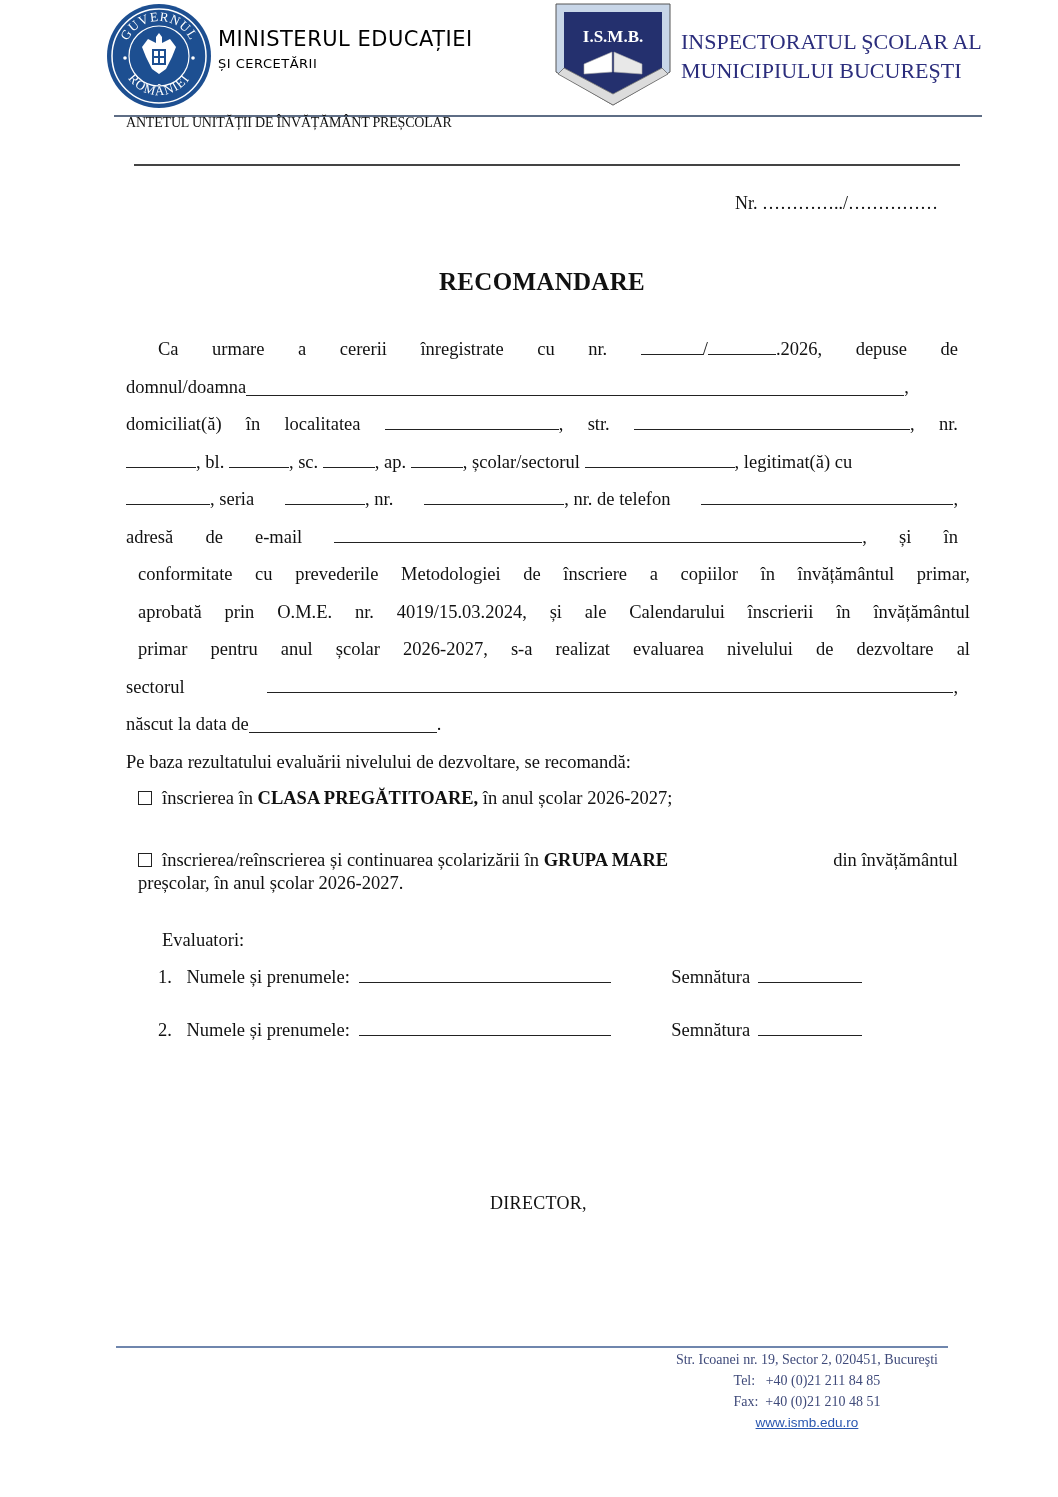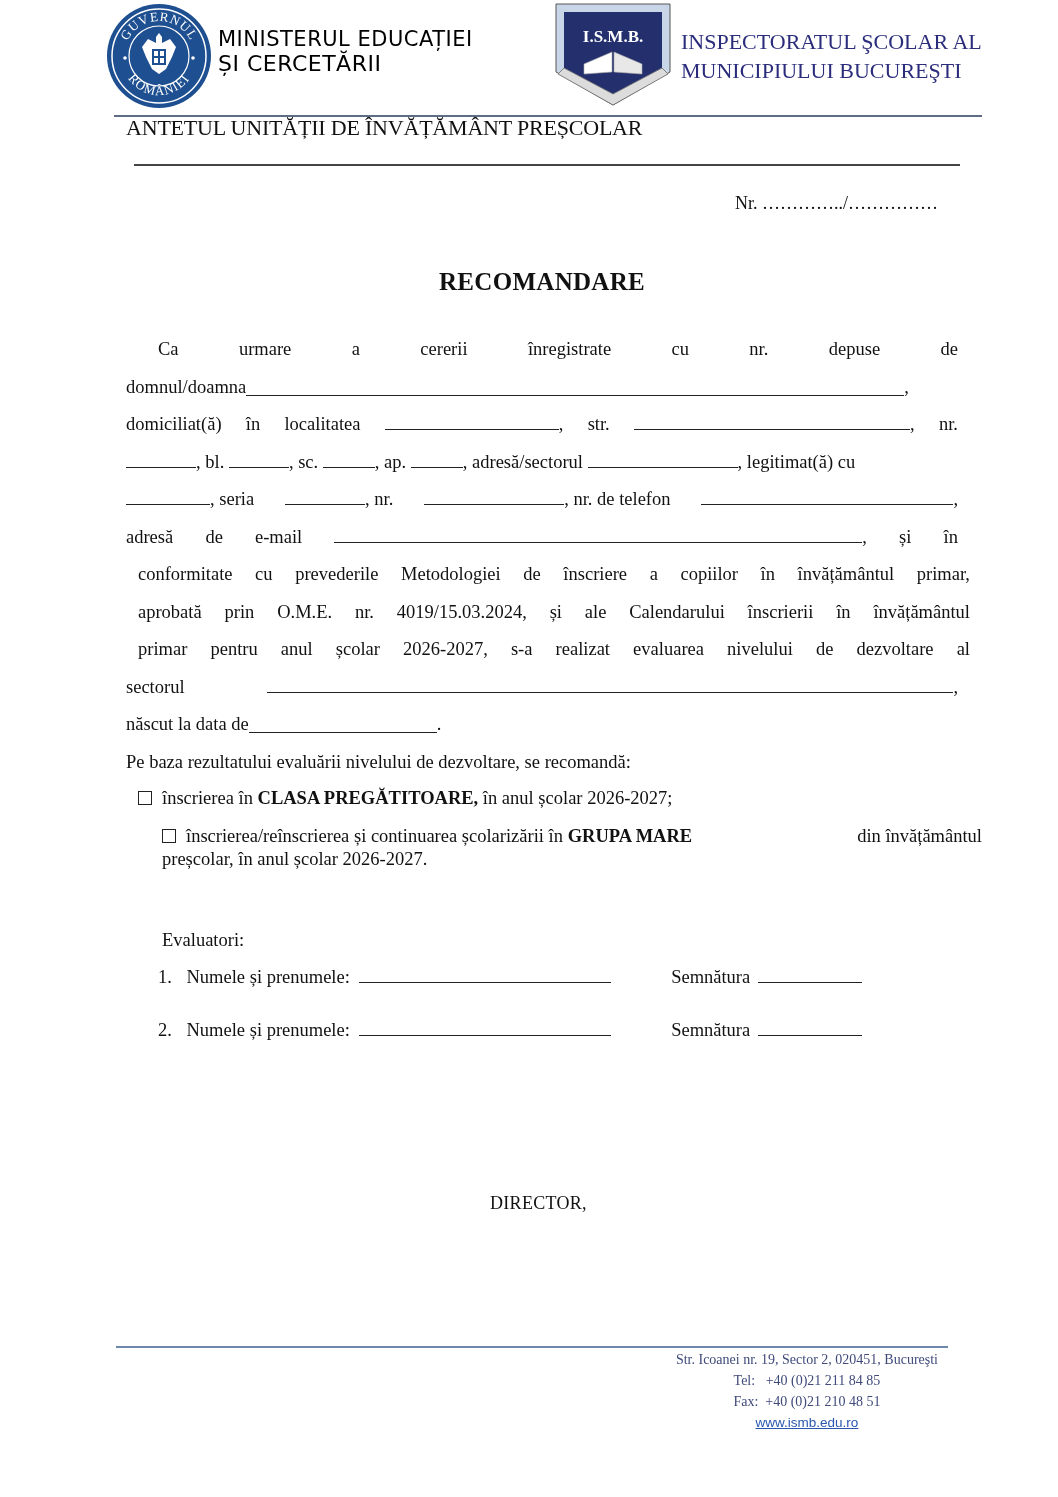--- a/index.html
+++ b/index.html
@@ -2,26 +2,26 @@
 <html><head>
 <meta charset="utf-8">
 <style>
   html, body { margin:0; padding:0; background:#ffffff; }
   body { width:1058px; height:1497px; position:relative; overflow:hidden;
          font-family:"Liberation Serif", "DejaVu Serif", serif; color:#111; }
   .abs { position:absolute; }
   .gov-logo { left:106px; top:3px; width:106px; height:106px; }
   .ministry { left:218px; top:26px; color:#000000; font-family:"DejaVu Sans", sans-serif; }
   .ministry .l1 { font-size:21px; letter-spacing:0.5px; line-height:26px; white-space:nowrap; }
-  .ministry .l2 { font-size:22px; letter-spacing:0.5px; line-height:24px; white-space:nowrap; }
+  .ministry .l2 { font-size:13px; letter-spacing:0.5px; line-height:24px; white-space:nowrap; }
   .ismb-logo { left:554px; top:2px; width:118px; height:104px; }
   .isj { left:681px; top:27px; color:#2b2d7c; font-family:"Liberation Serif", serif; }
   .isj .l1, .isj .l2 { font-size:22px; line-height:29px; white-space:nowrap; }
   .head-rule { left:114px; top:115px; width:868px; height:2px; background:#5e6d85; }
-  .antet { left:126px; top:115px; font-size:22px; letter-spacing:-0.2px; white-space:nowrap; }
+  .antet { left:126px; top:115px; font-size:14px; letter-spacing:-0.2px; white-space:nowrap; }
   .antet-line { left:134px; top:164px; width:826px; height:1.5px; background:#444; }
   .nr { left:735px; top:193px; font-size:18px; white-space:nowrap; }
   .title { left:0; width:1084px; top:268px; text-align:center; font-weight:bold; font-size:25px; letter-spacing:0.3px; }
   .line { position:absolute; left:126px; width:832px; height:38px; line-height:38px; font-size:18.5px; white-space:nowrap;
           display:flex; justify-content:space-between; align-items:center; }
   .line.left { justify-content:flex-start; }
   .blank { display:inline-block; border-bottom:1.2px solid #222; height:16px; vertical-align:baseline; }
   .justify { text-align:justify; text-align-last:justify;margin-left:12px; }
   .option { position:absolute; left:138px; font-size:18.5px; white-space:nowrap; }
   .box { display:inline-block; width:12px; height:12px; border:1.3px solid #222; margin-right:10px; vertical-align:-1px; }
@@ -85,20 +85,21 @@
 <div class="abs title">RECOMANDARE</div>
 
 <div class="line" style="top:330px;">
   <span style="padding-left:32px">Ca</span>
   <span>urmare</span>
   <span>a</span>
   <span>cererii</span>
   <span>înregistrate</span>
   <span>cu</span>
   <span>nr.</span>
+  <span><span class="blank" style="width:62px"></span><span>/</span><span class="blank" style="width:68px"></span><span>.2026,</span></span>
   <span>depuse</span>
   <span>de</span>
 </div>
 
 <div class="line left" style="top:368px;">
   <span>domnul/doamna</span>
     <span class="blank" style="width:658px"></span>
     <span>,</span>
 </div>
 
@@ -106,21 +107,21 @@
   <span>domiciliat(ă)</span>
   <span>în</span>
   <span>localitatea</span>
   <span><span class="blank" style="width:174px"></span><span>,</span></span>
   <span>str.</span>
   <span><span class="blank" style="width:276px"></span><span>,</span></span>
   <span>nr.</span>
 </div>
 
 <div class="line" style="top:443px;">
-  <span><span class="blank" style="width:70px"></span><span>, bl.</span> <span class="blank" style="width:60px"></span><span>, sc.</span> <span class="blank" style="width:52px"></span><span>, ap.</span> <span class="blank" style="width:52px"></span><span>, adresă/sectorul</span> <span class="blank" style="width:150px"></span><span>, legitimat(ă) cu</span></span>
+  <span><span class="blank" style="width:70px"></span><span>, bl.</span> <span class="blank" style="width:60px"></span><span>, sc.</span> <span class="blank" style="width:52px"></span><span>, ap.</span> <span class="blank" style="width:52px"></span><span>, școlar/sectorul</span> <span class="blank" style="width:150px"></span><span>, legitimat(ă) cu</span></span>
 </div>
 
 <div class="line" style="top:480px;">
   <span><span class="blank" style="width:84px"></span><span>, seria</span></span>
   <span><span class="blank" style="width:80px"></span><span>, nr.</span></span>
   <span><span class="blank" style="width:140px"></span><span>, nr. de telefon</span></span>
   <span><span class="blank" style="width:252px"></span><span>,</span></span>
 </div>
 
 <div class="line" style="top:518px;">
@@ -146,21 +147,21 @@
     <span class="blank" style="width:188px"></span>
     <span>.</span>
 </div>
 
 <div class="line left" style="top:743px;">Pe baza rezultatului evaluării nivelului de dezvoltare, se recomandă:</div>
 
 <div class="option" style="top:788px;">
   <span class="box"></span><span>înscrierea în </span><b>CLASA PREGĂTITOARE,</b><span> în anul școlar 2026-2027;</span>
 </div>
 
-<div class="option" style="top:826px; width:820px;margin-left:24px;">
+<div class="option" style="top:850px; width:820px;">
   <div style="display:flex; justify-content:space-between; white-space:pre;">
     <span><span class="box"></span><span>înscrierea/reînscrierea și continuarea școlarizării în </span><b>GRUPA MARE</b></span><span> din învățământul</span>
   </div>
   <div style="margin-top:2px;">preșcolar, în anul școlar 2026-2027.</div>
 </div>
 
 <div class="abs" style="left:126px; top:930px; font-size:18.5px;margin-left:36px;">Evaluatori:</div>
 
 <div class="eval-row" style="top:966px;">
   <span>1.</span>

